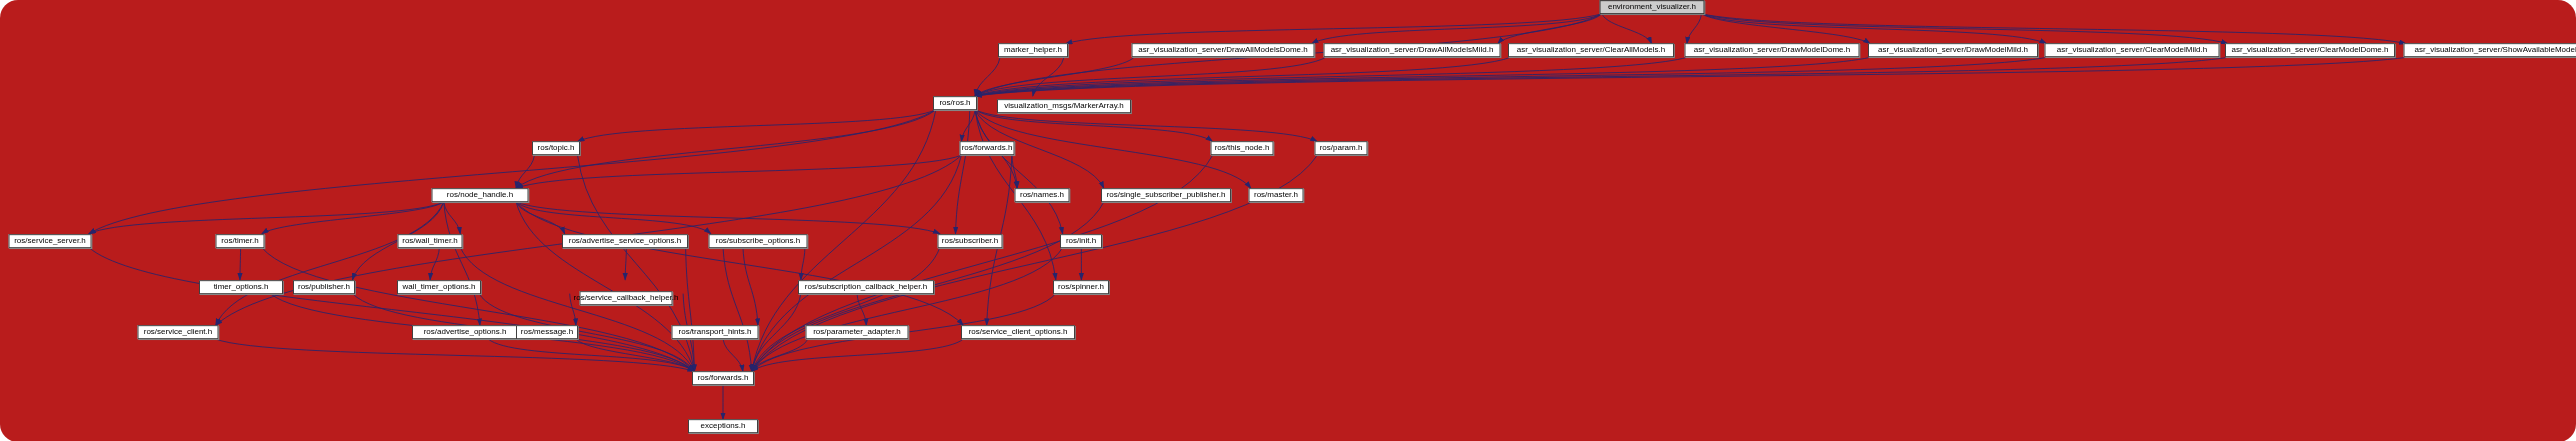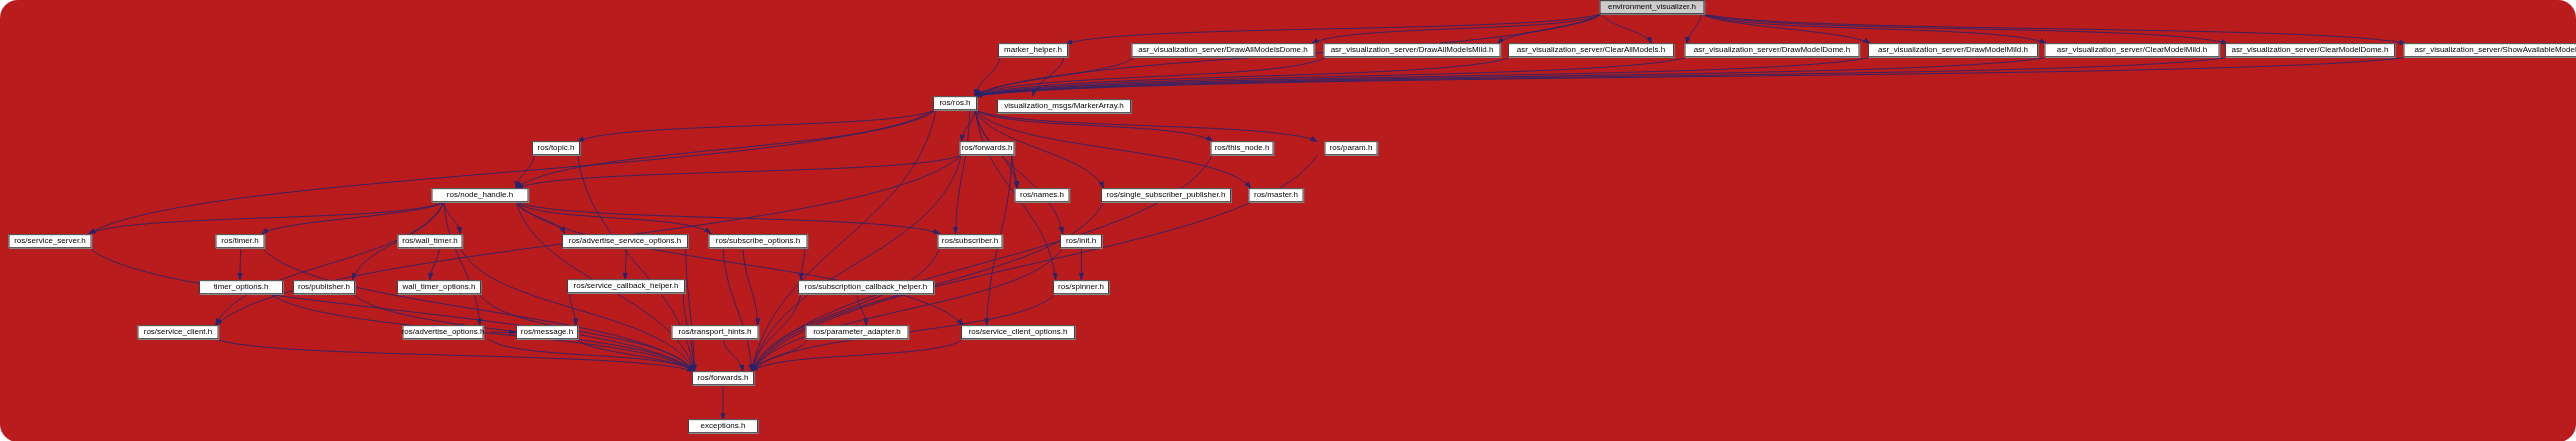--- a/index.html
+++ b/index.html
@@ -189,21 +189,21 @@
       </div>
       <div class="node" style="left: 556px; top: 148px; width: 48px;">
         <span class="lbl">ros/topic.h</span>
       </div>
       <div class="node" style="left: 987px; top: 148px; width: 55px;">
         <span class="lbl">ros/forwards.h</span>
       </div>
       <div class="node" style="left: 1242px; top: 148px; width: 63px;">
         <span class="lbl">ros/this_node.h</span>
       </div>
-      <div class="node" style="left: 1341px; top: 148px; width: 53px; margin-left: 10px;">
+      <div class="node" style="left: 1341px; top: 148px; width: 53px;">
         <span class="lbl">ros/param.h</span>
       </div>
       <div class="node" style="left: 480px; top: 195px; width: 97px;">
         <span class="lbl">ros/node_handle.h</span>
       </div>
       <div class="node" style="left: 1042px; top: 195px; width: 55px;">
         <span class="lbl">ros/names.h</span>
       </div>
       <div class="node" style="left: 1166px; top: 195px; width: 130px;">
         <span class="lbl">ros/single_subscriber_publisher.h</span>
@@ -234,33 +234,33 @@
       </div>
       <div class="node" style="left: 241px; top: 287px; width: 84px;">
         <span class="lbl">timer_options.h</span>
       </div>
       <div class="node" style="left: 324px; top: 287px; width: 62px;">
         <span class="lbl">ros/publisher.h</span>
       </div>
       <div class="node" style="left: 439px; top: 287px; width: 84px;">
         <span class="lbl">wall_timer_options.h</span>
       </div>
-      <div class="node" style="left: 626px; top: 286px; width: 118px;">
+      <div class="node" style="left: 626px; top: 298px; width: 93px;">
         <span class="lbl">ros/service_callback_helper.h</span>
       </div>
       <div class="node" style="left: 866px; top: 287px; width: 136px;">
         <span class="lbl">ros/subscription_callback_helper.h</span>
       </div>
       <div class="node" style="left: 1081px; top: 287px; width: 56px;">
         <span class="lbl">ros/spinner.h</span>
       </div>
       <div class="node" style="left: 178px; top: 332px; width: 81px;">
         <span class="lbl">ros/service_client.h</span>
       </div>
-      <div class="node" style="left: 443px; top: 332px; width: 81px;">
+      <div class="node" style="left: 465px; top: 332px; width: 106px;">
         <span class="lbl">ros/advertise_options.h</span>
       </div>
       <div class="node" style="left: 547px; top: 332px; width: 62px;">
         <span class="lbl">ros/message.h</span>
       </div>
       <div class="node" style="left: 715px; top: 332px; width: 87px;">
         <span class="lbl">ros/transport_hints.h</span>
       </div>
       <div class="node" style="left: 857px; top: 332px; width: 103px;">
         <span class="lbl">ros/parameter_adapter.h</span>

